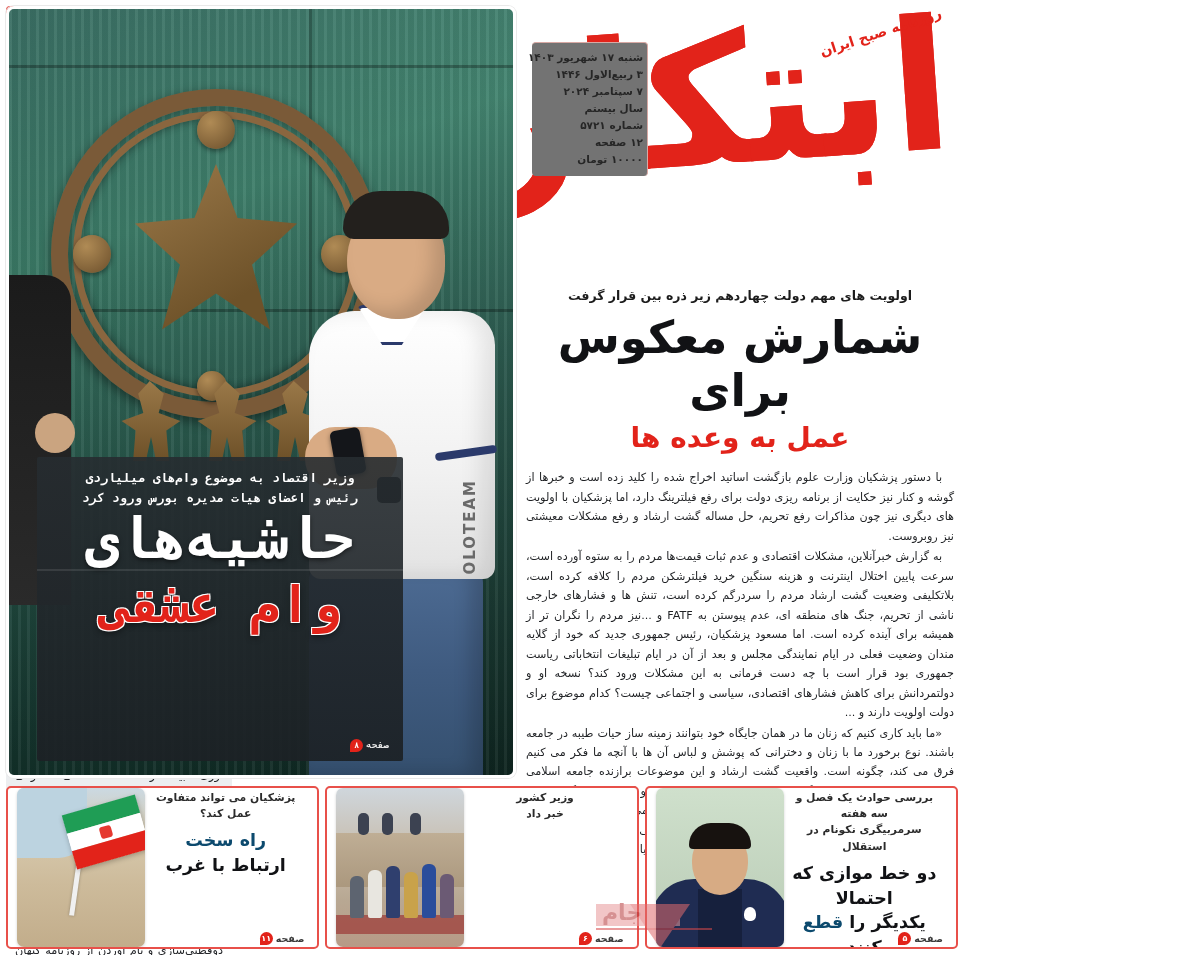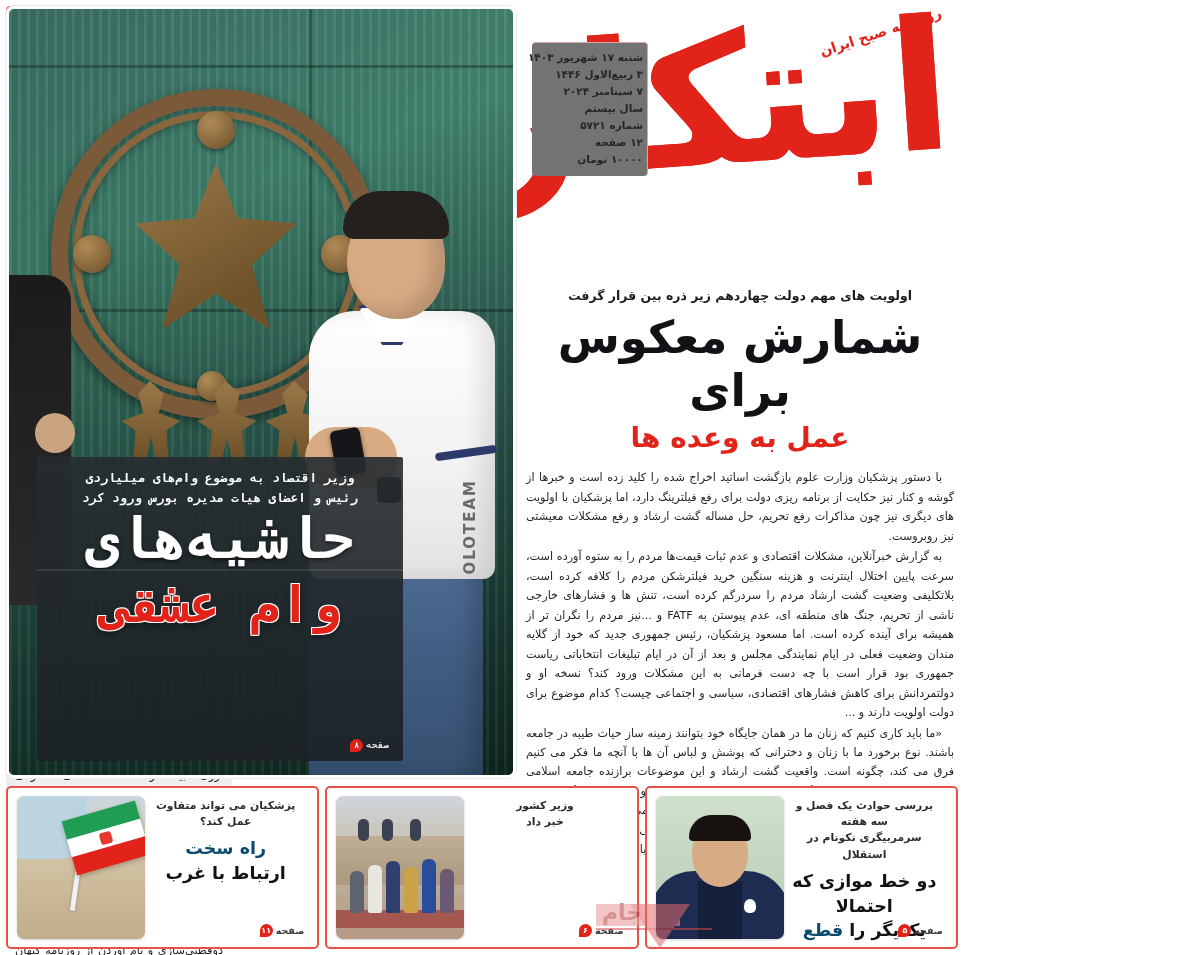--- a/index.html
+++ b/index.html
@@ -351,21 +351,21 @@
   
   .cards {
     position: absolute; right: 6px; left: 6px; top: 786px; height: 163px;
     display: flex; gap: 6px; flex-direction: row-reverse;
   }
   .card {
     flex: 1 1 0;
     border: 2px solid #e8504a; border-radius: 5px;
     background: #fff; position: relative;
     display: flex; flex-direction: row-reverse; align-items: stretch;
-    padding: 8px 9px;
+    padding: 0 9px;
     overflow: hidden;
   }
   .card.left-pad { margin-right: 236px; }
   .card-text { flex: 1 1 auto; padding: 2px 8px 0 6px; position: relative; }
   .card-kicker {
     text-align: center; font-size: 10.8px; font-weight: 700; color: #2b2b2b;
     line-height: 1.5; margin-bottom: 6px;
   }
   .card-head {
     text-align: center; font-size: 17.5px; font-weight: 900;

